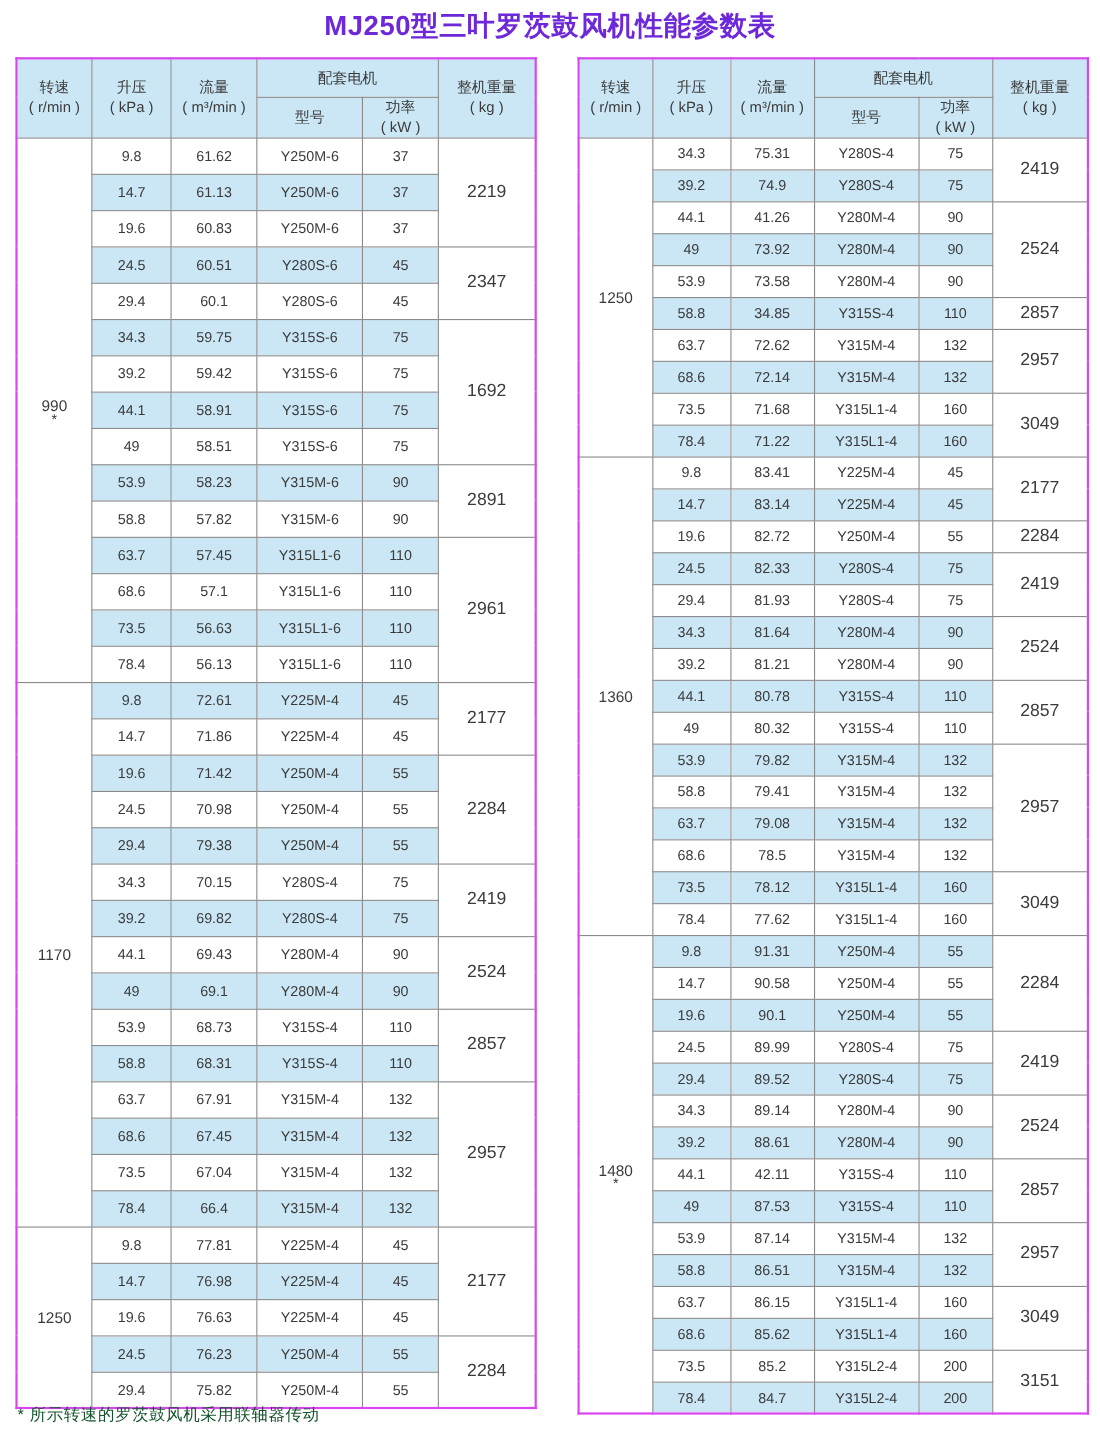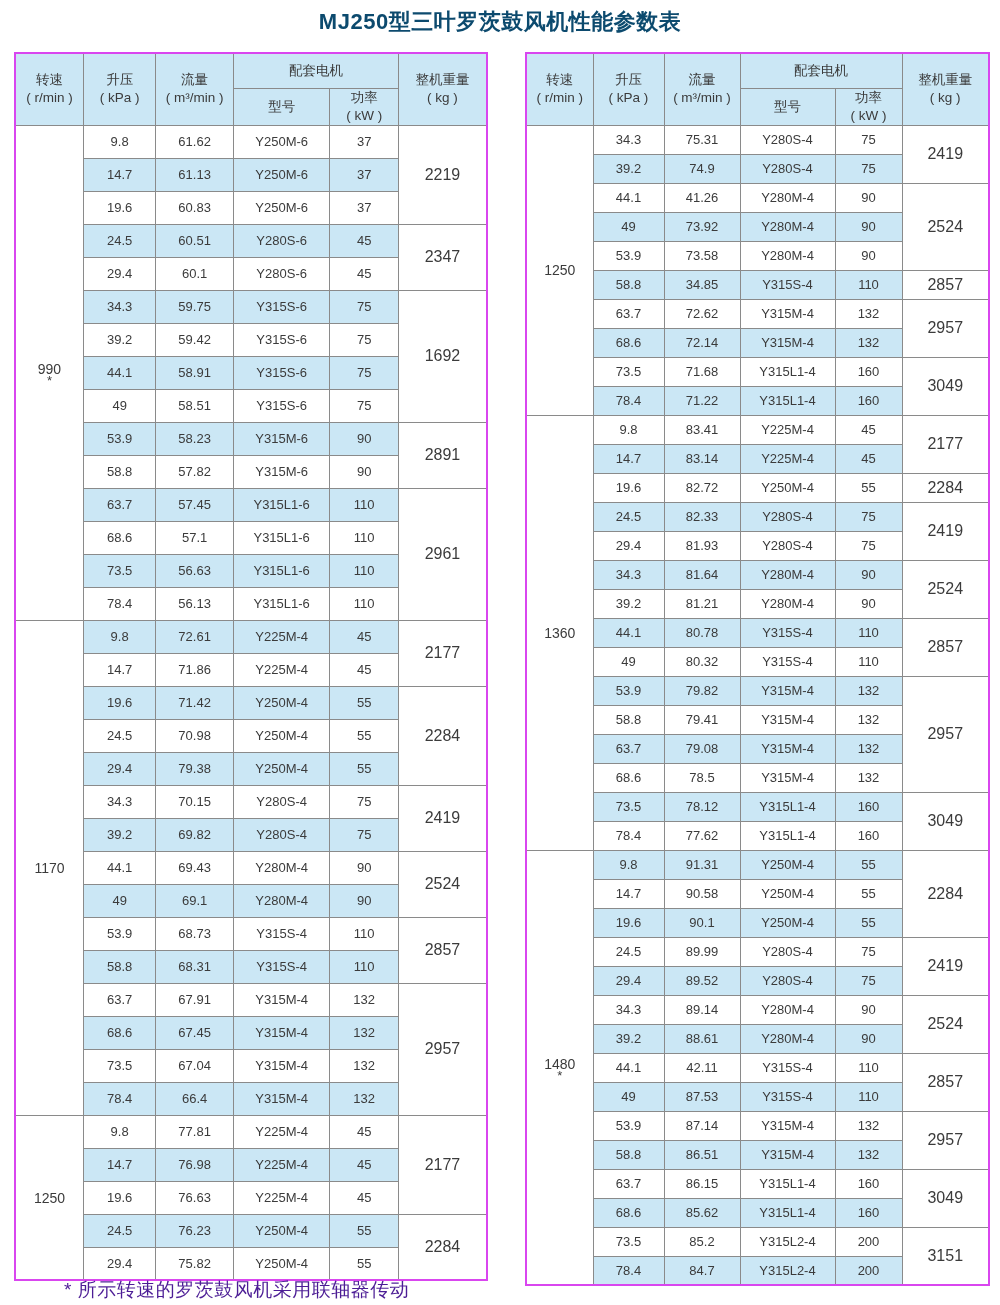--- a/index.html
+++ b/index.html
@@ -4,21 +4,21 @@
 <style>
   * { margin:0; padding:0; box-sizing:border-box; }
   body {
     width:1000px; height:1305px; background:#ffffff;
     font-family:"Liberation Sans","DejaVu Sans",sans-serif;
     position:relative; overflow:hidden;
   }
   .page { position:absolute; inset:0; width:1000px; height:1305px; }
   .title {
     position:absolute; top:7px; left:0; width:100%;
-    text-align:center; font-size:22px; font-weight:bold; color:#0c4a6e;
+    text-align:center; font-size:25px; font-weight:bold; color:#6d28d9;
     letter-spacing:0.5px;
   }
   table {
     border-collapse:collapse; table-layout:fixed;
     border:2px solid #d946ef;
   }
   .tbl-left  { position:absolute; left:14px;  top:52px; width:474px; height:1223px; }
   .tbl-right { position:absolute; left:525px; top:52px; width:463px; height:1220px; }
   th, td {
     border:1px solid #8a8a8a; text-align:center; vertical-align:middle;
@@ -31,21 +31,21 @@
   tbody td { font-size:13px; background:#ffffff; }
   tbody tr { height:29px; }
   .tbl-left tbody tr { height:33px; }
   tr.stripe td:not(.speed-cell):not(.weight-cell) { background:#cbe7f5; }
   .speed-cell { font-size:14px; background:#ffffff;margin-left:36px; }
   .weight-cell { font-size:16px; background:#ffffff; }
   .speed-star { font-size:13px; line-height:8px; color:#3b3b3b; }
   .unit-line { display:block; }
   .footnote {
     position:absolute; left:16px; top:1277px;
-    font-size:19px; color:#4c1d95; letter-spacing:0.5px;margin-left:48px;
+    font-size:15px; color:#14532d; letter-spacing:0.5px;
   }
 </style>
 </head>
 <body>
 
 <div class="page">
 
   <div class="title">MJ250型三叶罗茨鼓风机性能参数表</div>
 
   <table class="tbl-left">

